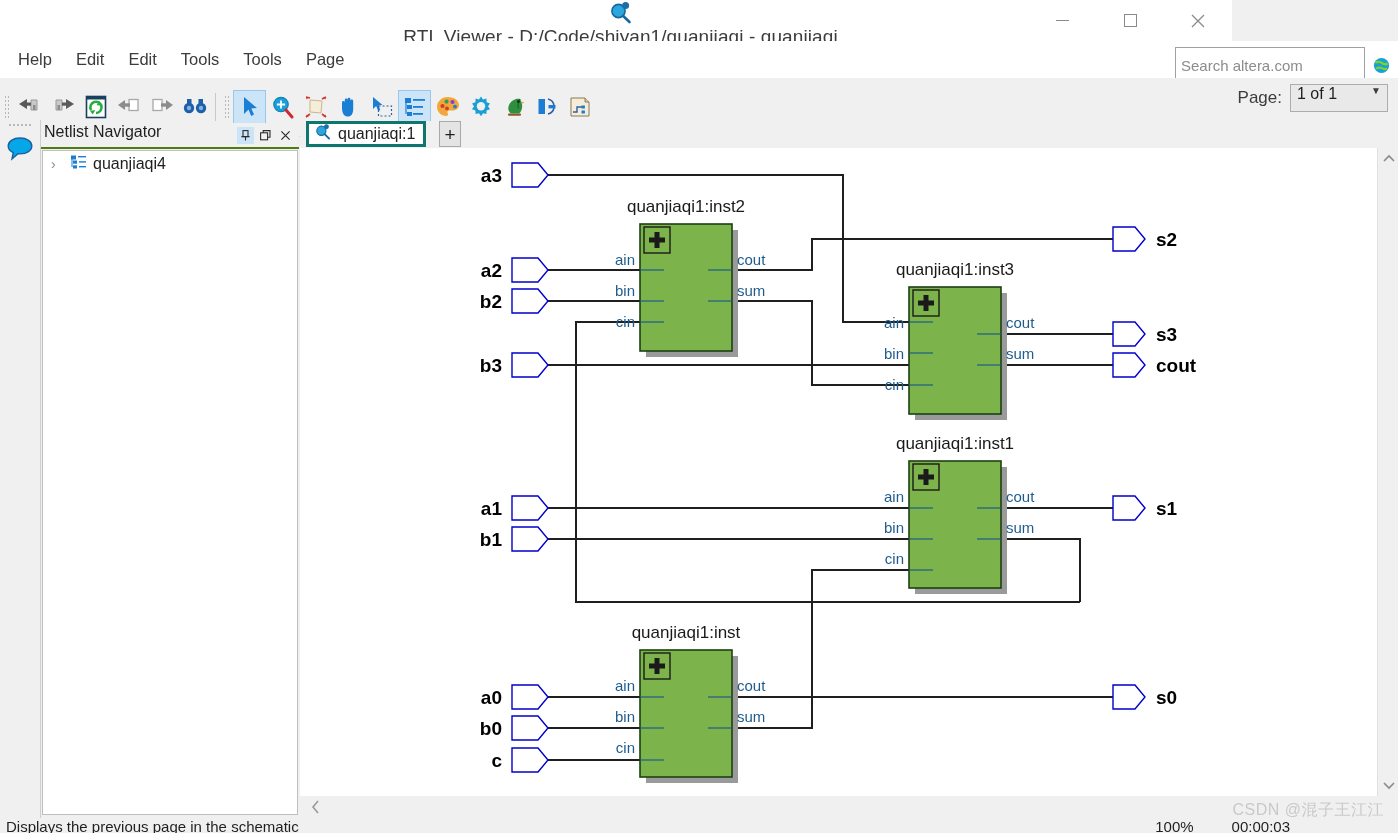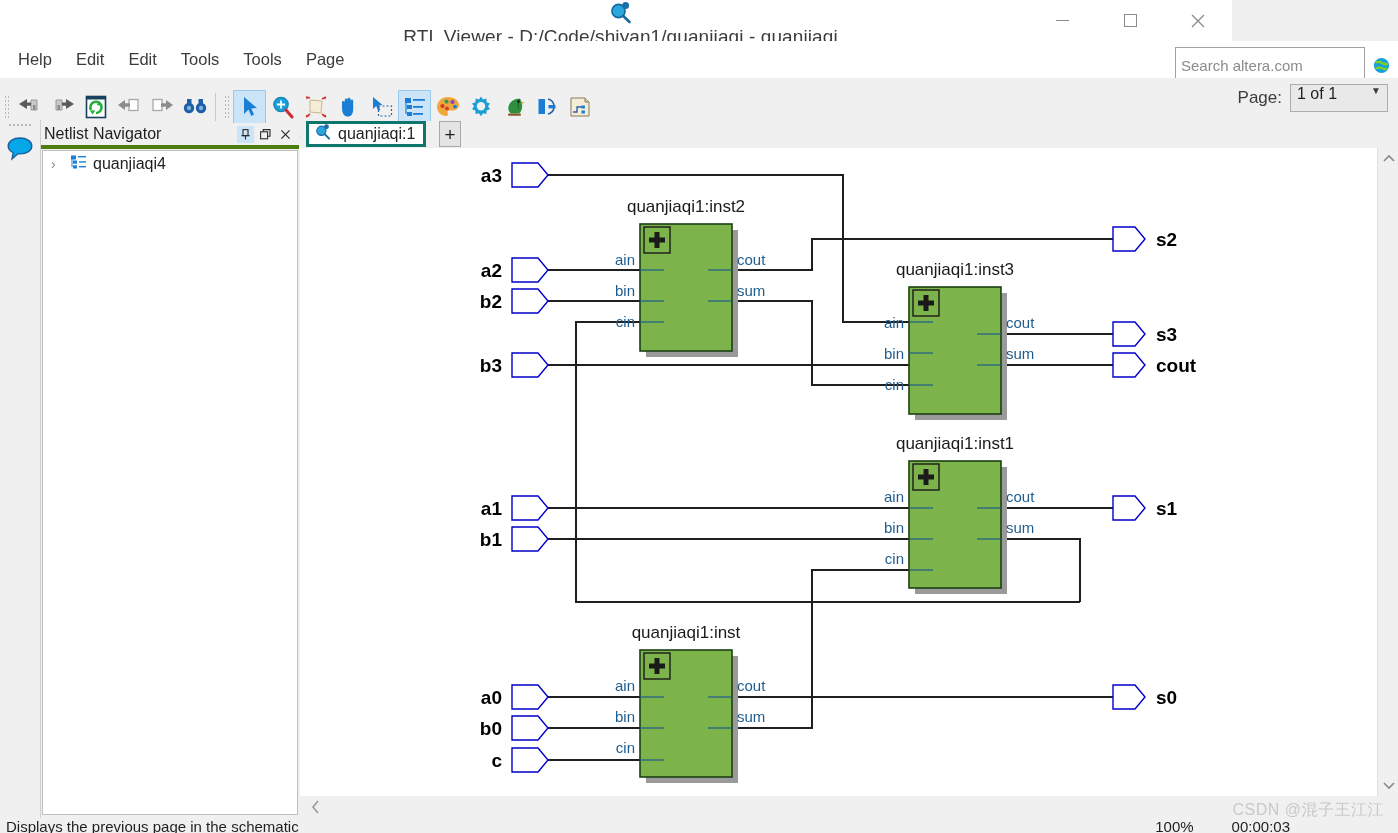--- a/index.html
+++ b/index.html
@@ -90,22 +90,22 @@
     background-size: 4px 4px;
   }
   .dock-icon { margin: 6px auto 0 auto; width: 30px; height: 30px; display:block; }
 
   
   .navpanel {
     position: absolute; left: 41px; top: 123px; width: 258px; height: 693px;
     background: #f0f0f0;
   }
   .nav-header {
-    height: 26px; display: flex; align-items: center; padding-left: 3px;
-    border-bottom: 4px solid #4d7c0f;
+    height: 26px; display: flex; padding-left: 3px;
+    border-bottom: 2px solid #4d7c0f;
   }
   .nav-title { font-size: 16px; color: #1f1f1f; white-space: nowrap; }
   .nav-hdr-btns { margin-left: auto; display: flex; align-items: center; gap: 3px; padding-right: 5px; }
   .hbtn { width: 17px; height: 17px; display: flex; align-items: center; justify-content: center; }
   .hbtn.pinned { background: #cce4f7; }
   .nav-body {
     position: absolute; left: 1px; top: 27px; width: 256px; height: 665px;
     background: #ffffff; border: 1px solid #bfbfbf;
   }
   .tree-row { display: flex; align-items: center; height: 26px; padding-left: 8px; gap: 5px; }

